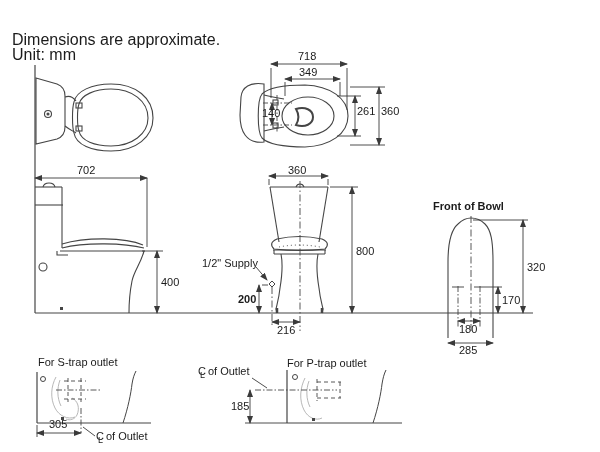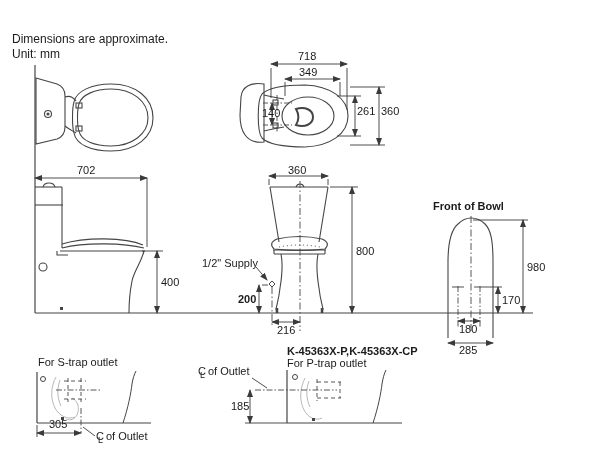--- a/index.html
+++ b/index.html
@@ -2,21 +2,21 @@
 <html><head>
 <meta charset="utf-8">
 <style>
   html,body{margin:0;padding:0;background:#fff;}
   #canvas{
     position:relative;width:600px;height:452px;background:#ffffff;
     font-family:"Liberation Sans","DejaVu Sans",sans-serif;overflow:hidden;
   }
   #canvas svg{position:absolute;left:0;top:0;}
   .lbl{position:absolute;color:#1b1b1b;font-size:11px;line-height:12px;white-space:nowrap;}
-  .note{font-size:12px;line-height:15px;}
+  .note{font-size:16px;line-height:15px;}
   .bold{font-weight:bold;}
   .clsym{display:inline-block;}
   .cl-c{font-size:11px;}
   .cl-l{font-size:9px;display:inline-block;margin-left:-6px;position:relative;top:3px;}
   .cl-rest{margin-left:3px;}
 </style>
 </head>
 <body>
 
 <div id="canvas">
@@ -208,31 +208,30 @@
   <div class="lbl" style="left:77px;top:164px;">702</div>
   <div class="lbl" style="left:161px;top:276px;">400</div>
 
   <div class="lbl" style="left:288px;top:164px;">360</div>
   <div class="lbl" style="left:356px;top:245px;">800</div>
   <div class="lbl" style="left:202px;top:257px;">1/2" Supply</div>
   <div class="lbl" style="left:238px;top:293px;font-weight:bold;">200</div>
   <div class="lbl" style="left:277px;top:324px;">216</div>
 
   <div class="lbl bold" style="left:433px;top:200px;">Front of Bowl</div>
-  <div class="lbl" style="left:527px;top:261px;">980</div>
+  <div class="lbl" style="left:527px;top:261px;">320</div>
   <div class="lbl" style="left:502px;top:294px;">170</div>
   <div class="lbl" style="left:459px;top:323px;">180</div>
   <div class="lbl" style="left:459px;top:344px;">285</div>
 
   <div class="lbl" style="left:38px;top:356px;">For S-trap outlet</div>
   <div class="lbl" style="left:49px;top:418px;">305</div>
   <div class="lbl" style="left:96px;top:430px;">
     <span class="clsym"><span class="cl-c">C</span><span class="cl-l">L</span></span><span class="cl-rest">of Outlet</span>
   </div>
 
-  <div class="lbl bold" style="left:287px;top:345px;">K-45363X-P,K-45363X-CP</div>
   <div class="lbl" style="left:287px;top:357px;">For P-trap outlet</div>
   <div class="lbl" style="left:231px;top:400px;">185</div>
   <div class="lbl" style="left:198px;top:365px;">
     <span class="clsym"><span class="cl-c">C</span><span class="cl-l">L</span></span><span class="cl-rest">of Outlet</span>
   </div>
 
 </div>
 
 </body></html>

